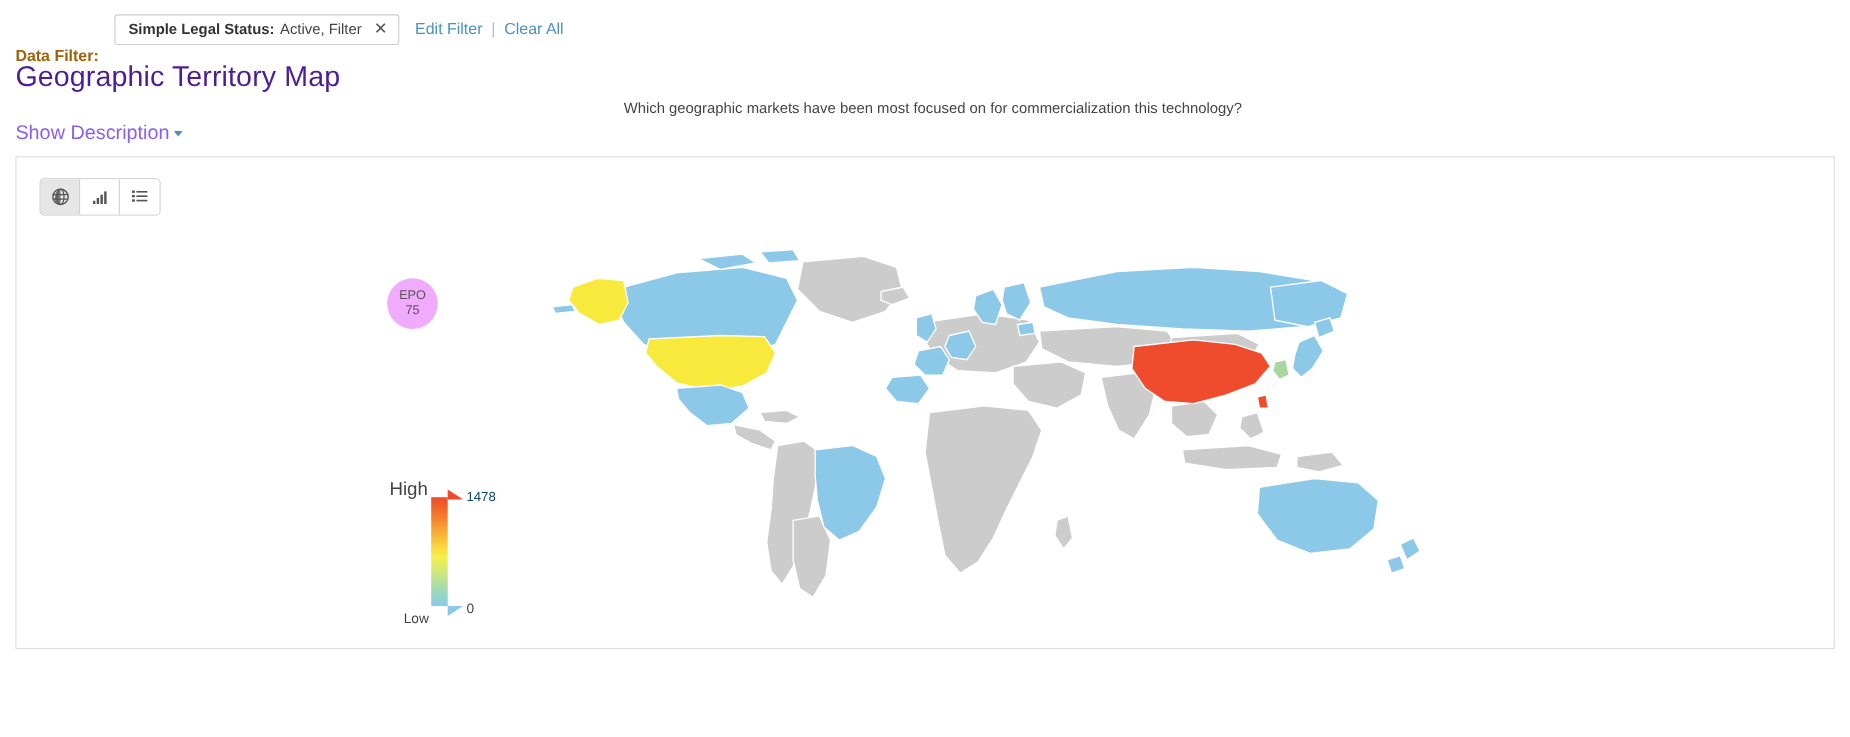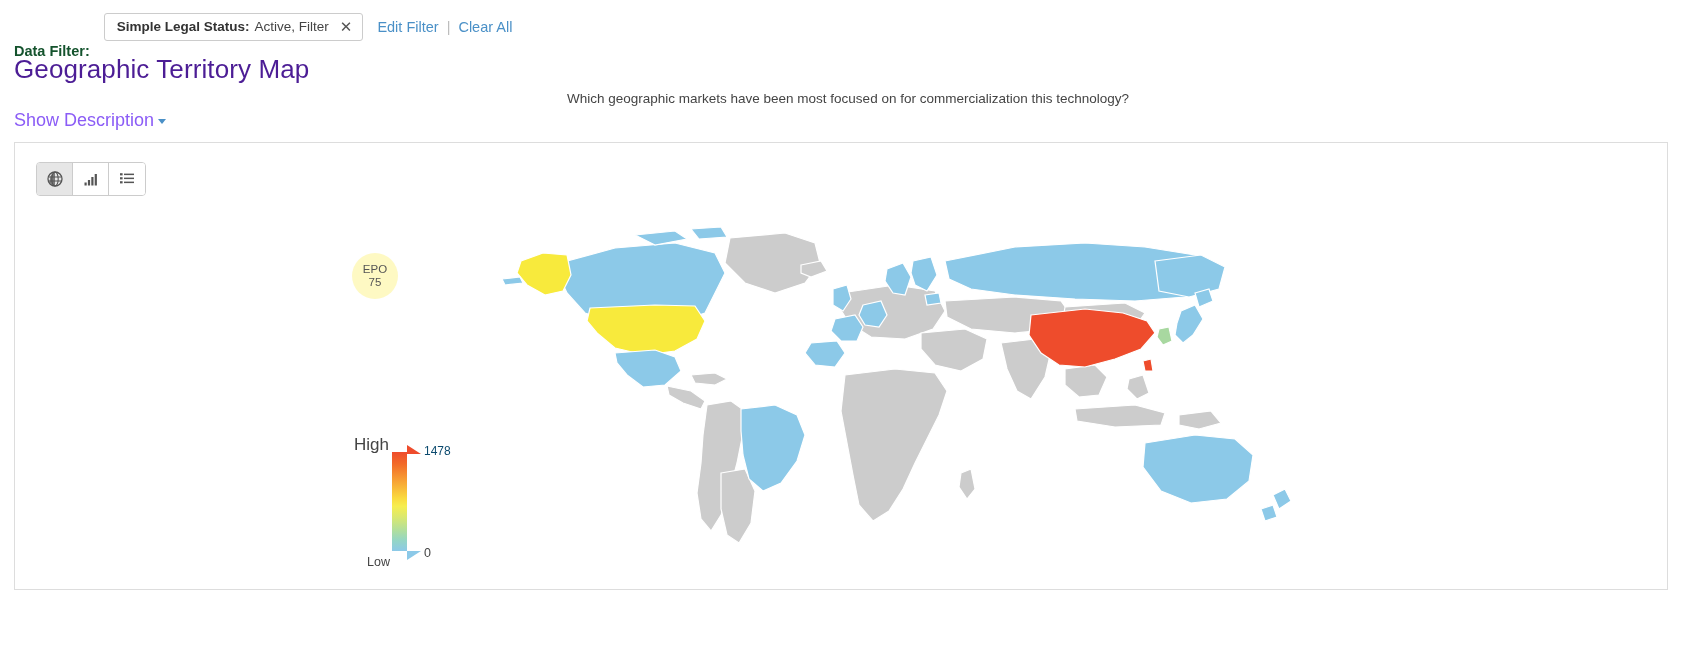--- a/index.html
+++ b/index.html
@@ -20,21 +20,21 @@
   .filter-bar {
     display: flex;
     align-items: center;
     padding: 14px 0 0 14px;
     height: 40px;
     box-sizing: border-box;
   }
   .filter-label {
     font-size: 14.5px;
     font-weight: bold;
-    color: #14532d;
+    color: #a16207;
     margin-right: 14px;
     white-space: nowrap;
     margin-top: 48px;
   }
   .filter-chip {
     display: inline-flex;
     align-items: center;
     border: 1px solid #cccccc;
     border-radius: 3px;
     background: #ffffff;
@@ -161,21 +161,21 @@
   .map-svg { position: absolute; left: 0; top: 0; }
 
   
   .epo-bubble {
     position: absolute;
     left: 337px;
     top: 110px;
     width: 46px;
     height: 46px;
     border-radius: 50%;
-    background: #fef9c3;
+    background: #f0abfc;
     display: flex;
     flex-direction: column;
     align-items: center;
     justify-content: center;
     color: #555555;
     font-size: 11.5px;
     line-height: 13px;
     cursor: pointer;
   }
 

